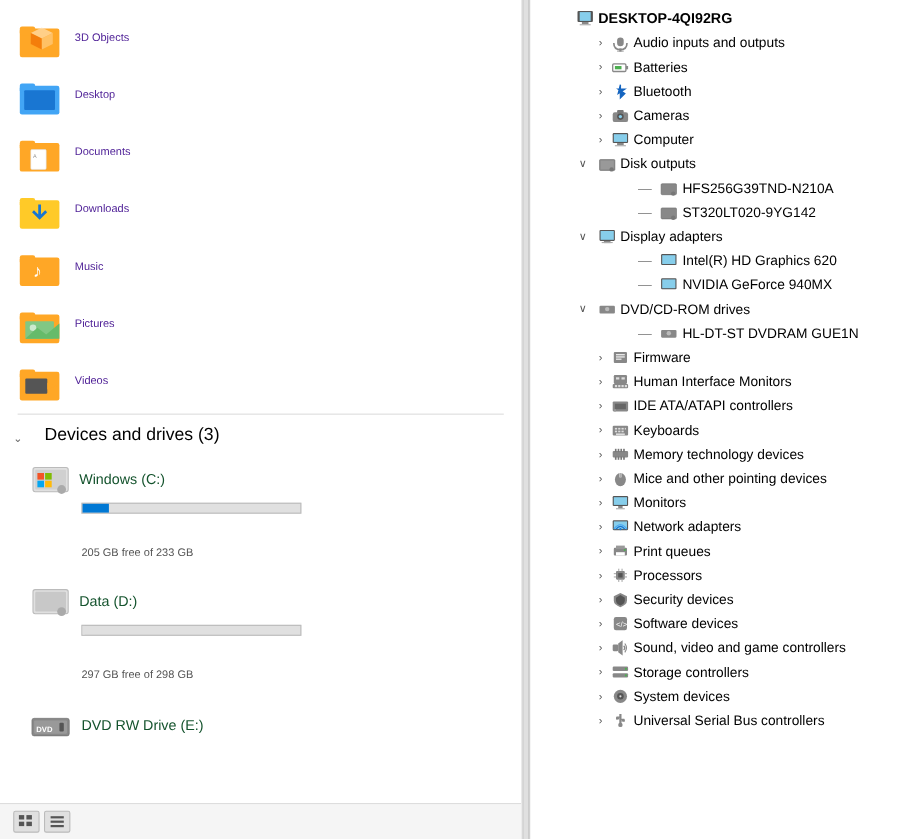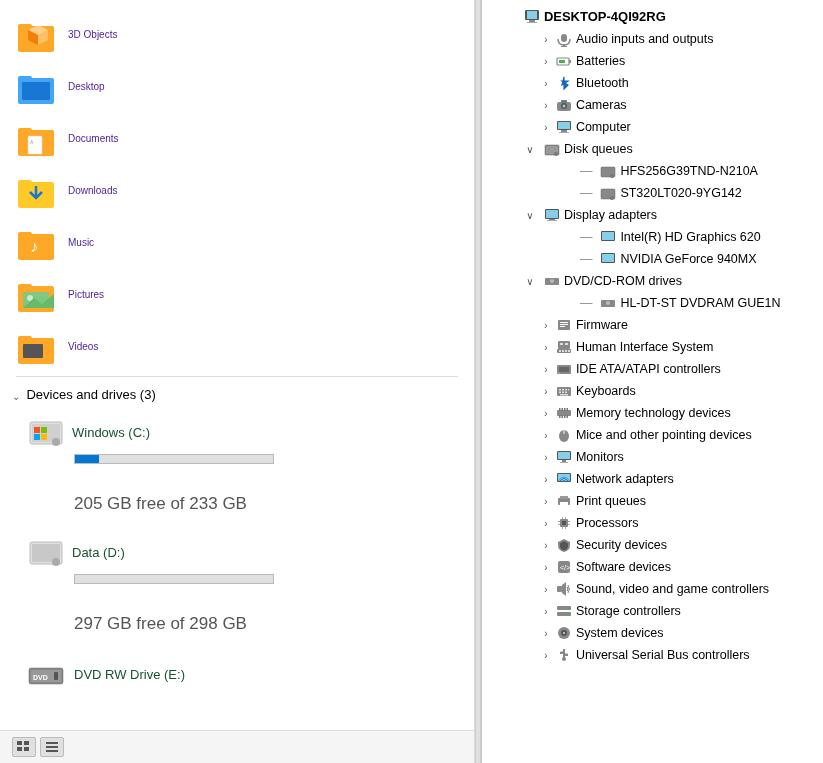--- a/index.html
+++ b/index.html
@@ -52,24 +52,24 @@
     .section-divider {
       border: none;
       border-top: 1px solid #ddd;
       margin: 4px 16px;
     }
 
     .section-header {
       display: flex;
       align-items: flex-end;
       padding: 6px 12px;
-      font-size: 13px;
+      font-size: 16px;
       color: #000;
       cursor: pointer;
-      gap: 6px;
+      gap: 20px;
       font-weight: normal;
     }
 
     .chevron {
       font-size: 10px;
       color: #666;
       display: inline-block;
     }
     .chevron-down::before { content: '⌄'; }
 
@@ -94,21 +94,21 @@
       width: 200px;
       margin-bottom: 2px;
     }
 
     .progress-bar-fill {
       height: 100%;
       background: #0078d4;
     }
 
     .drive-label { font-size: 13px; color: #14532d; }
-    .drive-sub { font-size: 17px; color: #555; margin-left: 46px; margin-top: 30px; }
+    .drive-sub { font-size: 10px; color: #555; margin-left: 46px; margin-top: 30px; }
 
     .dvd-item {
       padding: 8px 16px 8px 28px;
       display: flex;
       align-items: center;
       gap: 10px;
       cursor: pointer;
     }
 
     
@@ -445,21 +445,21 @@
       <span>Computer</span>
     </div>
 
     <div class="tree-item tree-item-expanded">
       <span class="tree-arrow" style="margin-right:4px;">∨</span>
       <svg width="16" height="16" viewBox="0 0 16 16">
         <rect x="1" y="4" width="14" height="10" rx="1" fill="#888" stroke="#666" stroke-width="0.5"></rect>
         <rect x="2" y="5" width="12" height="8" fill="#999"></rect>
         <circle cx="12" cy="13" r="2" fill="#777"></circle>
       </svg>
-      <span>Disk queues</span>
+      <span>Disk outputs</span>
     </div>
 
     <div class="tree-child">
       <span style="width:12px;display:inline-block"></span>
       <span style="color:#888;margin-right:4px;">—</span>
       <svg width="16" height="16" viewBox="0 0 16 16">
         <rect x="1" y="4" width="14" height="10" rx="1" fill="#888" stroke="#666" stroke-width="0.5"></rect>
         <circle cx="12" cy="13" r="2" fill="#777"></circle>
       </svg>
       <span>HFS256G39TND-N210A</span>
@@ -541,21 +541,21 @@
       <svg width="16" height="16" viewBox="0 0 16 16">
         <rect x="2" y="2" width="12" height="8" rx="1" fill="#888"></rect>
         <rect x="4" y="4" width="3" height="2" fill="#ddd"></rect>
         <rect x="9" y="4" width="3" height="2" fill="#ddd"></rect>
         <rect x="1" y="10" width="14" height="4" rx="1" fill="#888"></rect>
         <rect x="3" y="11" width="2" height="2" fill="#ddd"></rect>
         <rect x="6" y="11" width="2" height="2" fill="#ddd"></rect>
         <rect x="9" y="11" width="2" height="2" fill="#ddd"></rect>
         <rect x="12" y="11" width="2" height="2" fill="#ddd"></rect>
       </svg>
-      <span>Human Interface System</span>
+      <span>Human Interface Monitors</span>
     </div>
 
     <div class="tree-item">
       <span class="tree-arrow">›</span>
       <svg width="16" height="16" viewBox="0 0 16 16">
         <rect x="1" y="4" width="14" height="9" rx="1" fill="#888"></rect>
         <rect x="3" y="6" width="10" height="5" fill="#666"></rect>
         <rect x="2" y="11" width="2" height="2" fill="#999"></rect>
       </svg>
       <span>IDE ATA/ATAPI controllers</span>

